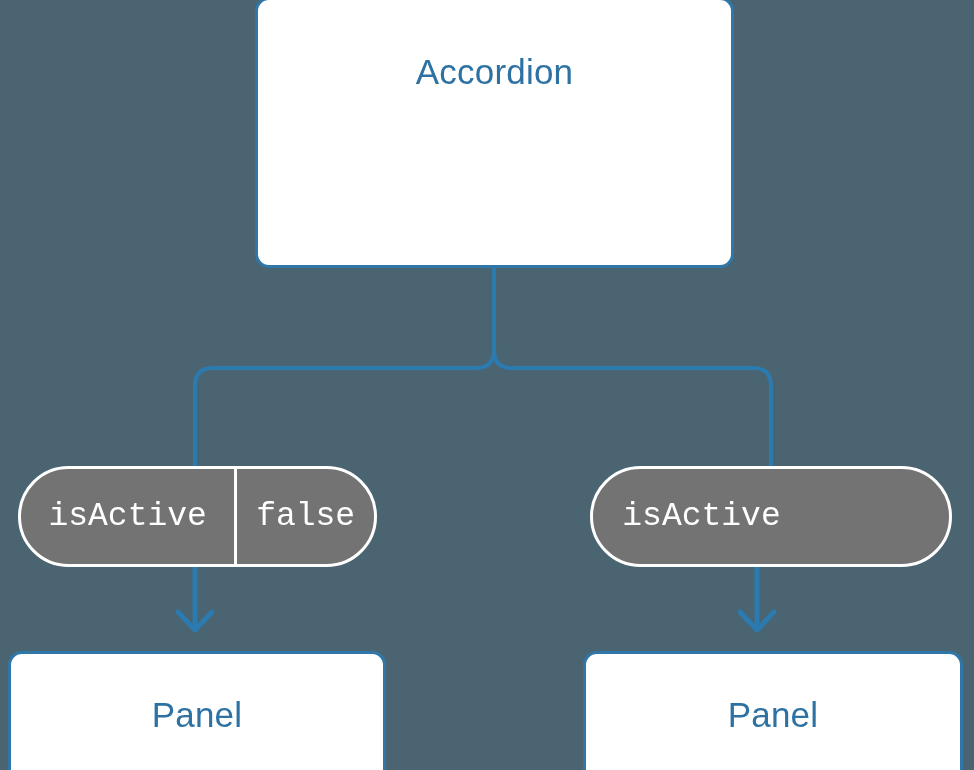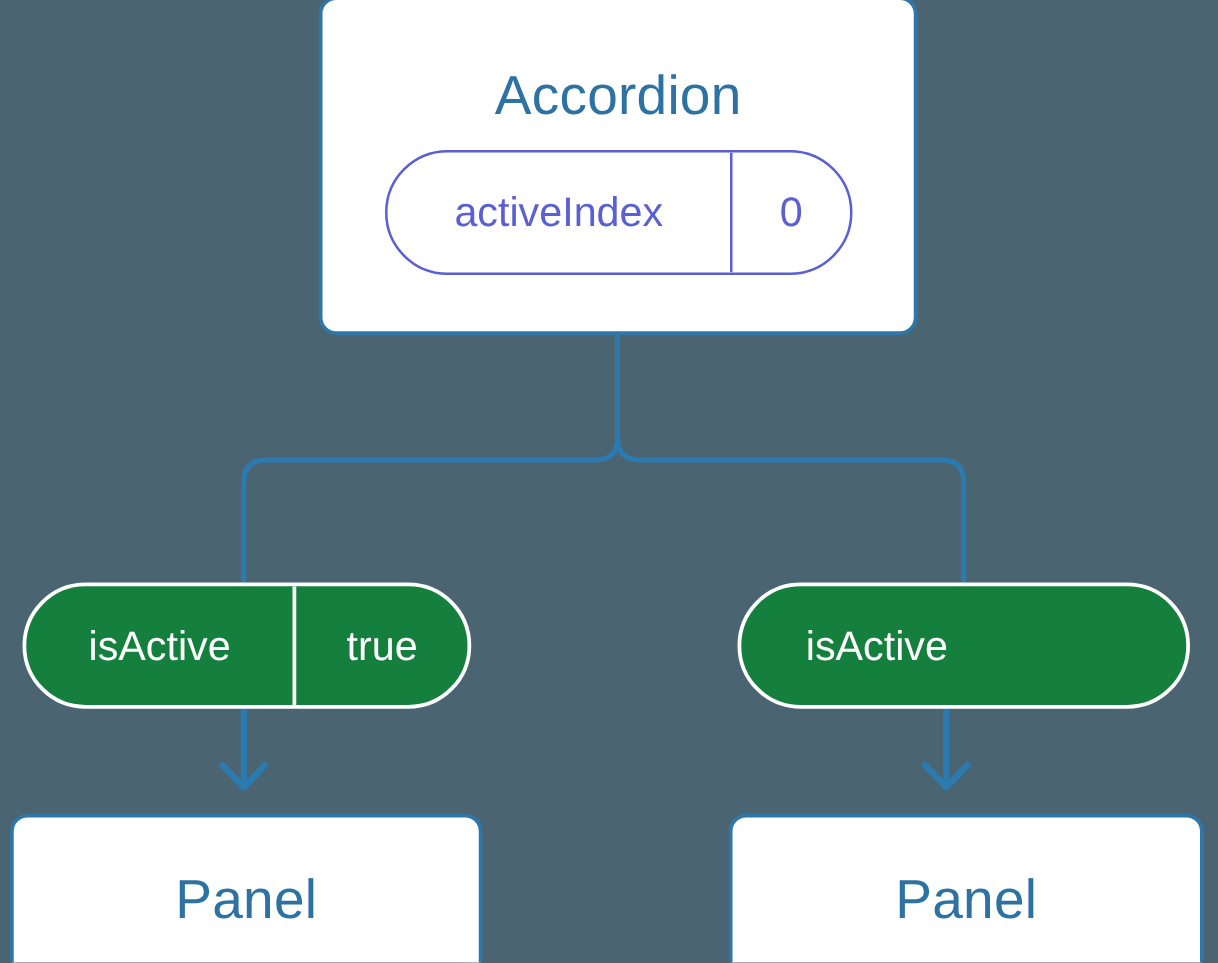--- a/index.html
+++ b/index.html
@@ -40,21 +40,21 @@
     border: 3px solid #2f77a8;
     border-radius: 14px;
     box-sizing: border-box;
     display: flex;
     flex-direction: column;
     align-items: center;
   }
 
   .component-title {
     color: #2d72a3;
-    font-size: 44px;
+    font-size: 35px;
     font-weight: 400;
     letter-spacing: 0.2px;
     white-space: nowrap;
   }
 
   
   #accordion-box {
     left: 255px;
     top: -3px;
     width: 479px;
@@ -100,22 +100,23 @@
   .state-pill.outlined .pill-key,
   .state-pill.outlined .pill-value {
     color: #5b5fd4;
   }
   .state-pill.outlined .pill-value {
     border-left: 2px solid #5b5fd4;
   }
 
   
   .state-pill.filled {
-    background: #15803d;
+    background: #737373;
     border: 3px solid #ffffff;
+    font-family: Liberation Mono, monospace;
   }
   .state-pill.filled .pill-key,
   .state-pill.filled .pill-value {
     color: #ffffff;
   }
   .state-pill.filled .pill-value {
     border-left: 3px solid #ffffff;
   }
 
   
@@ -177,28 +178,24 @@
     <g>
       <line x1="757" y1="566" x2="757" y2="628" stroke="#2b7ab0" stroke-width="5" stroke-linecap="round"></line>
       <polyline points="740,612 757,630 774,612" fill="none" stroke="#2b7ab0" stroke-width="5" stroke-linecap="round" stroke-linejoin="round"></polyline>
     </g>
   </svg>
 
   <div id="accordion-box" class="component-box">
     <div class="component-title">Accordion</div>
   </div>
 
-  <div id="accordion-state-pill" class="state-pill outlined">
-    <div class="pill-key">activeIndex</div>
-    <div class="pill-value">0</div>
-  </div>
 
   <div id="pill-left" class="state-pill filled">
     <div class="pill-key">isActive</div>
-    <div class="pill-value">true</div>
+    <div class="pill-value">false</div>
   </div>
 
   <div id="pill-right" class="state-pill filled">
     <div class="pill-key">isActive</div>
   </div>
 
   <div id="panel-box-left" class="component-box panel-box">
     <div class="component-title">Panel</div>
   </div>
 

